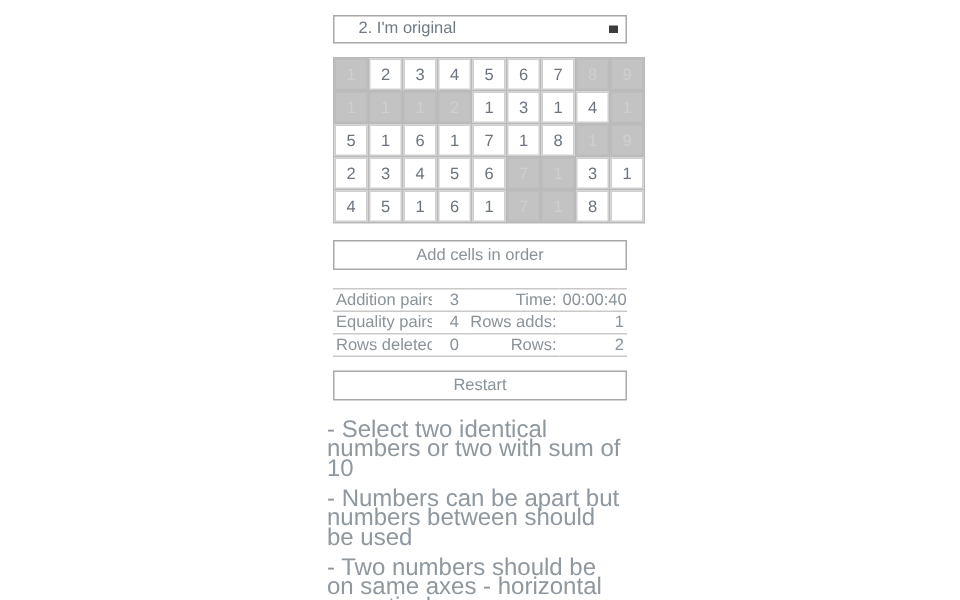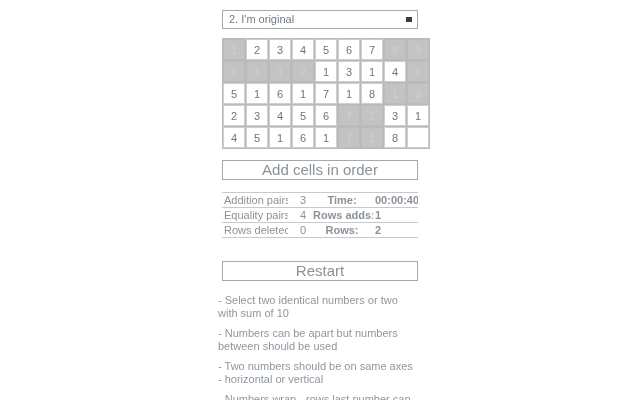--- a/index.html
+++ b/index.html
@@ -32,21 +32,21 @@
     margin-top: 10px;
     position: relative;
     width: 196px;
     height: 19px;
     border: 1px solid #a8a8a8;
     background: #ffffff;
     box-sizing: border-box;
   }
   .select-value {
     position: absolute;
-    left: 6px;
+    left: 16px;
     top: 0;
     line-height: 17px;
     font-size: 11px;
     color: #6f7a86;
     white-space: nowrap;
   }
   .select-arrow {
     position: absolute;
     right: 5px;
     top: 6px;
@@ -90,28 +90,28 @@
   .btn {
     display: block;
     width: 196px;
     height: 20px;
     line-height: 18px;
     margin-top: 10px;
     background: #ffffff;
     border: 1px solid #a8a8a8;
     box-sizing: border-box;
     text-align: center;
-    font-size: 15px;
+    font-size: 11px;
     font-family: "Liberation Sans", sans-serif;
     color: #8a929a;
     padding: 0;
     cursor: pointer;
   }
   #add-cells-button { margin-top: 11px; }
-  #restart-button { margin-top: 23px; }
+  #restart-button { margin-top: 9px; }
 
   
   .stats {
     margin-top: 12px;
     width: 196px;
     border-collapse: collapse;
     table-layout: fixed;
   }
   .stats td {
     height: 14px;
@@ -119,32 +119,32 @@
     color: #8a929a;
     padding: 0 2px;
     border-top: 1px solid #c9c9c9;
     border-bottom: 1px solid #c9c9c9;
     white-space: nowrap;
     overflow: hidden;
   }
   .stats tr:first-child td { border-top: 1px solid #c9c9c9; }
   .stats .lbl-a { width: 62px; text-align: left; }
   .stats .val-a { width: 16px; text-align: right; padding-right: 5px; }
-  .stats .lbl-b { width: 58px; text-align: center; font-weight: bold; }
-  .stats .val-b { text-align: left; font-weight: bold; }
+  .stats .lbl-b { width: 58px; text-align: right; }
+  .stats .val-b { text-align: right; }
 
   
   .instructions {
     margin-top: 13px;
     width: 200px;
     margin-left: -4px;
   }
   .instructions p {
     margin: 0 0 7px 0;
-    font-size: 11px;
+    font-size: 16px;
     line-height: 13px;
     color: #8f979f;
   }
 </style>
 </head>
 <body>
 
 <div class="page">
   <div class="column">
 

